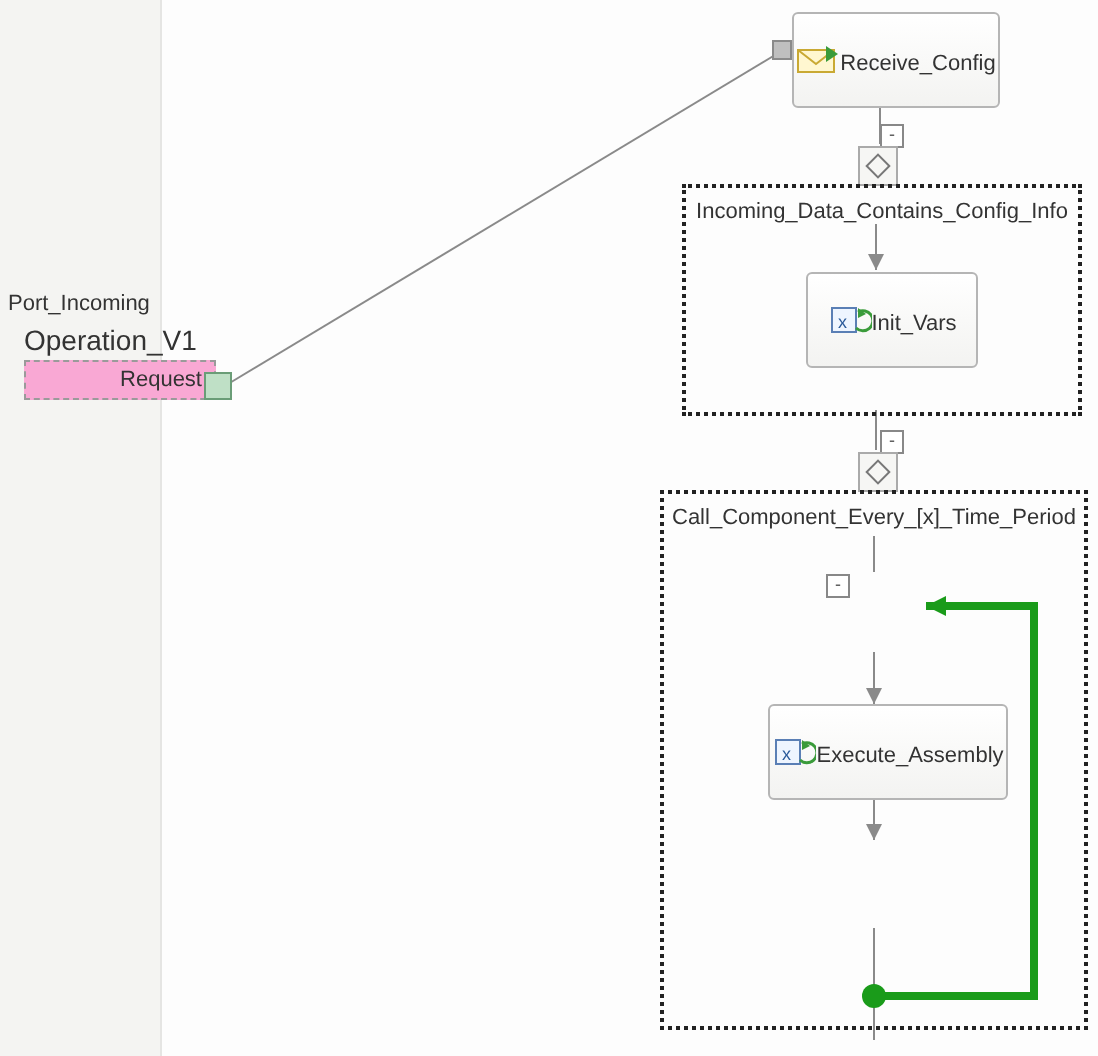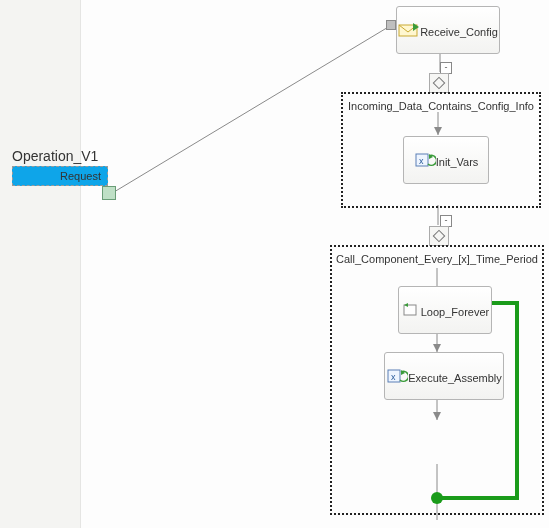--- a/index.html
+++ b/index.html
@@ -1,21 +1,21 @@
 <!DOCTYPE html>
 <html><head>
 <meta charset="utf-8">
 <style>
   html,body{margin:0;padding:0;width:549px;height:528px;background:#fdfdfd;font-family:Tahoma,Arial,sans-serif;font-size:11px;color:#333;overflow:hidden}
   .canvas{position:relative;width:549px;height:528px}
   .sidebar{position:absolute;left:0;top:0;width:80px;height:528px;background:#f4f4f2;border-right:1px solid #e5e5e3}
   .port{position:absolute;left:4px;top:146px;width:104px}
   .port-title{font-size:11px;margin-bottom:4px}
   .op-title{font-size:14px;margin:2px 0 2px 8px}
-  .req-box{margin-left:8px;width:88px;height:18px;border:1px dashed #9a9a9a;background:#0ea5e9;display:flex;align-items:center;justify-content:flex-end;padding-right:6px;font-size:11px}
+  .req-box{margin-left:8px;width:88px;height:18px;border:1px dashed #9a9a9a;background:#f9a8d4;display:flex;align-items:center;justify-content:flex-end;padding-right:6px;font-size:11px}
   .req-handle{position:absolute;left:102px;top:186px;width:12px;height:12px;background:#bfe0c6;border:1px solid #6a9d77}
   .shape{position:absolute;border:1px solid #b5b5b5;border-radius:3px;background:linear-gradient(#ffffff,#f3f3f1);display:flex;flex-direction:row;align-items:center;justify-content:center;padding:4px 8px;box-shadow:0 0 0 0 rgba(0,0,0,0)}
   .shape .label{margin-top:4px;font-size:11px;white-space:nowrap}
   .icon{width:22px;height:18px;display:flex;align-items:center;justify-content:center}
   .group{position:absolute;border:2px dotted #222;background:transparent}
   .group-title{position:absolute;top:6px;left:0;right:0;text-align:center;font-size:11px}
   .collapse-btn{position:absolute;width:10px;height:10px;border:1px solid #888;background:#fff;font-size:9px;line-height:8px;text-align:center;color:#555}
   .mini-icon{position:absolute;width:18px;height:18px;border:1px solid #aaa;background:#f6f6f4;display:flex;align-items:center;justify-content:center}
   .conn-dot{position:absolute;width:8px;height:8px;background:#bfbfbf;border:1px solid #8a8a8a}
   svg.lines{position:absolute;left:0;top:0;pointer-events:none}
@@ -43,20 +43,21 @@
     <line x1="437" y1="395" x2="437" y2="420" stroke="#8a8a8a" stroke-width="1"></line>
     <polygon points="437,420 433,412 441,412" fill="#8a8a8a"></polygon>
     <line x1="437" y1="464" x2="437" y2="520" stroke="#8a8a8a" stroke-width="1"></line>
 
     <polyline points="463,303 517,303 517,498 441,498" fill="none" stroke="#1a9b1a" stroke-width="4"></polyline>
     <polygon points="463,303 473,298 473,308" fill="#1a9b1a"></polygon>
     <circle cx="437" cy="498" r="6" fill="#1a9b1a"></circle>
   </svg>
 
   <div class="port">
+    <div class="port-title">Port_Incoming</div>
     <div class="op-title">Operation_V1</div>
     <div class="req-box">
       <span>Request</span>
     </div>
   </div>
   <div class="req-handle"></div>
   <div class="conn-dot" style="left:386px;top:20px"></div>
 
   <div class="shape" style="left:396px;top:6px;width:86px;height:38px">
     <div class="icon">
@@ -98,29 +99,20 @@
         <rect x="3" y="3" width="8" height="8" fill="none" stroke="#777" transform="rotate(45 7 7)"></rect>
       </svg>
   </div>
 
   <div class="group" style="left:330px;top:245px;width:210px;height:266px">
     <div class="group-title">Call_Component_Every_[x]_Time_Period</div>
   </div>
 
   <div class="collapse-btn" style="left:413px;top:287px"><span>-</span></div>
 
-  <div class="shape" style="left:398px;top:286px;width:76px;height:38px;border:1px solid #b5b5b5">
-    <div class="icon">
-      <svg width="20" height="16">
-          <rect x="3" y="3" width="12" height="10" fill="#fefefe" stroke="#888"></rect>
-          <path d="M7 1 L7 5 L3 3 Z" fill="#3a9b3a"></path>
-        </svg>
-    </div>
-    <div class="label">Loop_Forever</div>
-  </div>
 
   <div class="shape" style="left:384px;top:352px;width:102px;height:38px">
     <div class="icon">
       <svg width="22" height="16">
           <rect x="2" y="2" width="12" height="12" fill="#eef5ff" stroke="#5a7fb5"></rect>
           <text x="5" y="12" font-size="9" fill="#2a5a9a">x</text>
           <path d="M15 4 A5 5 0 1 1 14 12" fill="none" stroke="#3a9b3a" stroke-width="1.5"></path>
           <polygon points="15,2 19,5 15,7" fill="#3a9b3a"></polygon>
         </svg>
     </div>

